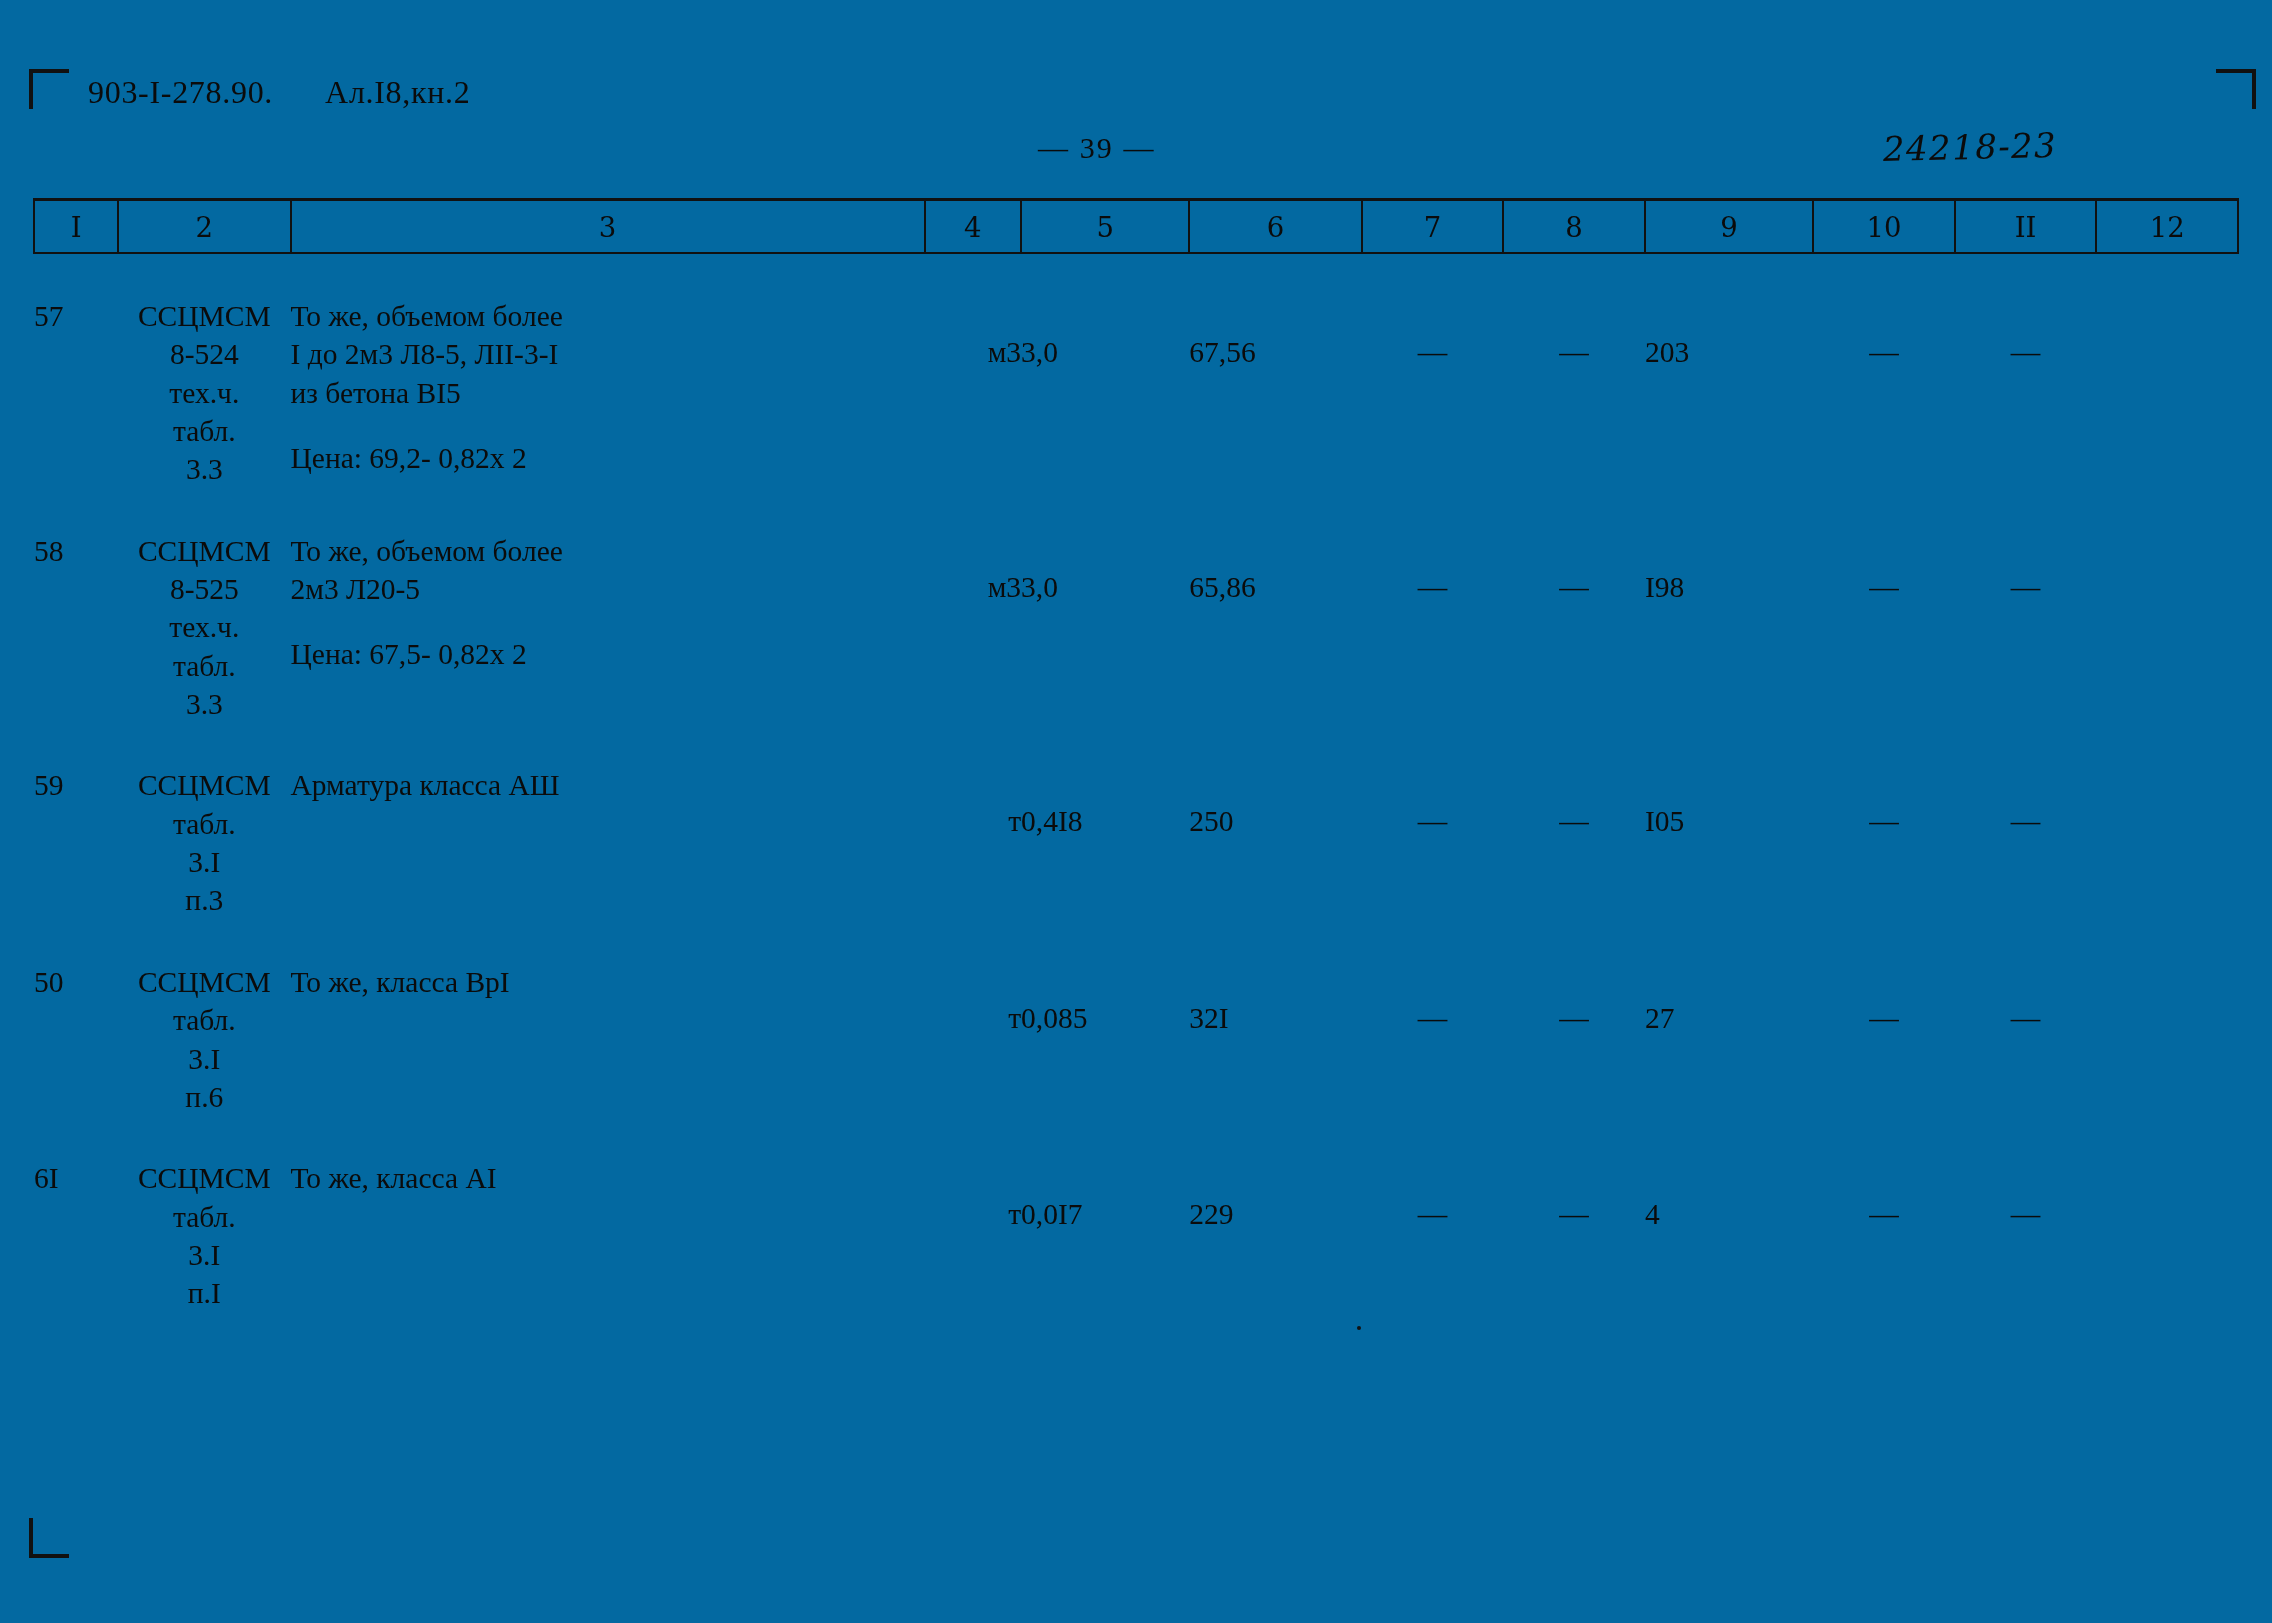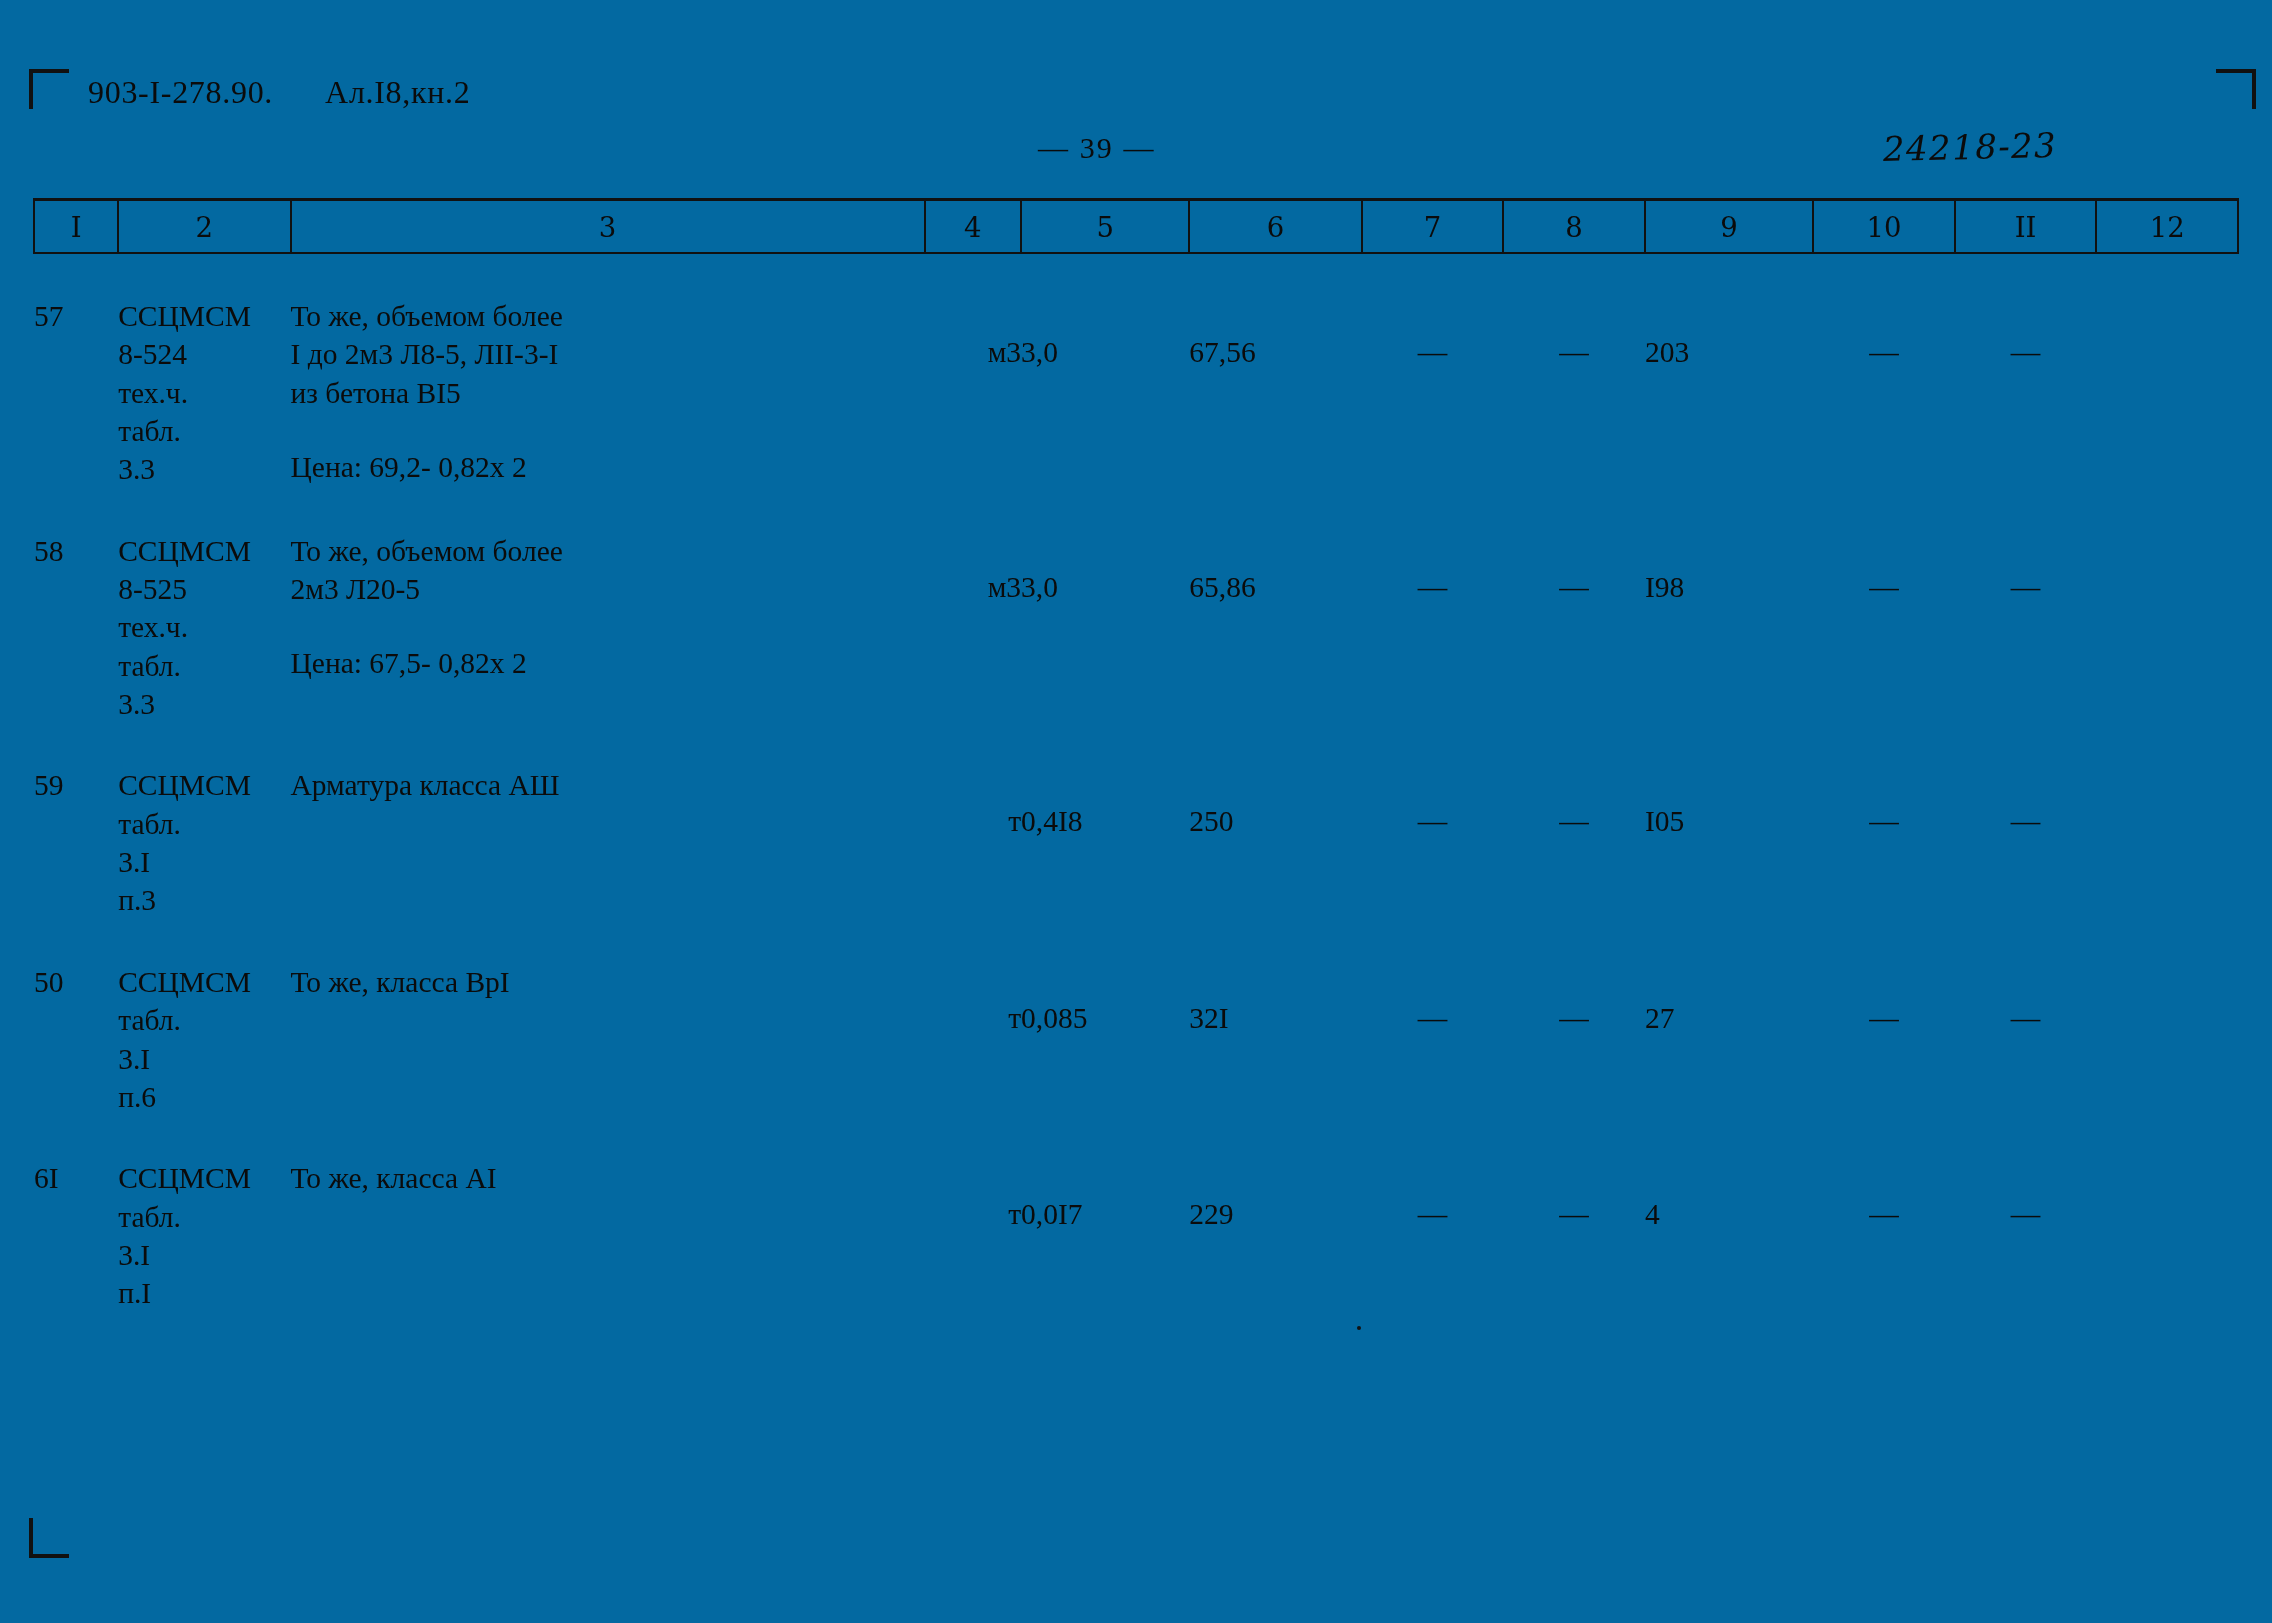--- a/index.html
+++ b/index.html
@@ -88,28 +88,28 @@
 
   
   table.sheet tbody td {
     border: none;
     vertical-align: top;
     font-size: 29.5px;
     line-height: 1.30;
     padding: 0;
   }
   .c-num   { text-align: left;   padding-left: 4.1px;  white-space: nowrap; margin-top: 12px; }
-  .c-code  { text-align: left;   padding-left: 9.6px; white-space: pre-line; }
+  .c-code  { text-align: center;   padding-left: 9.6px; white-space: pre-line; }
   .c-desc  { text-align: left;   padding-left: 40px; }
   .c-unit  { text-align: right; white-space: nowrap; font-family: Liberation Serif, serif; }
   .c-val   { text-align: left; white-space: nowrap; }
   .dash    { text-align: center; }
 
   .desc-main { white-space: pre-line; }
-  .desc-price { margin-top: 36px; white-space: nowrap; }
+  .desc-price { margin-top: 27px; white-space: nowrap; }
 
   .rowspacer td { height: 43px; }
 
   
   tr.entry > td { padding-bottom: 0; }
   tr.entry { }
 
   .stray-dot {
     position: absolute;
     left: 1357px;

